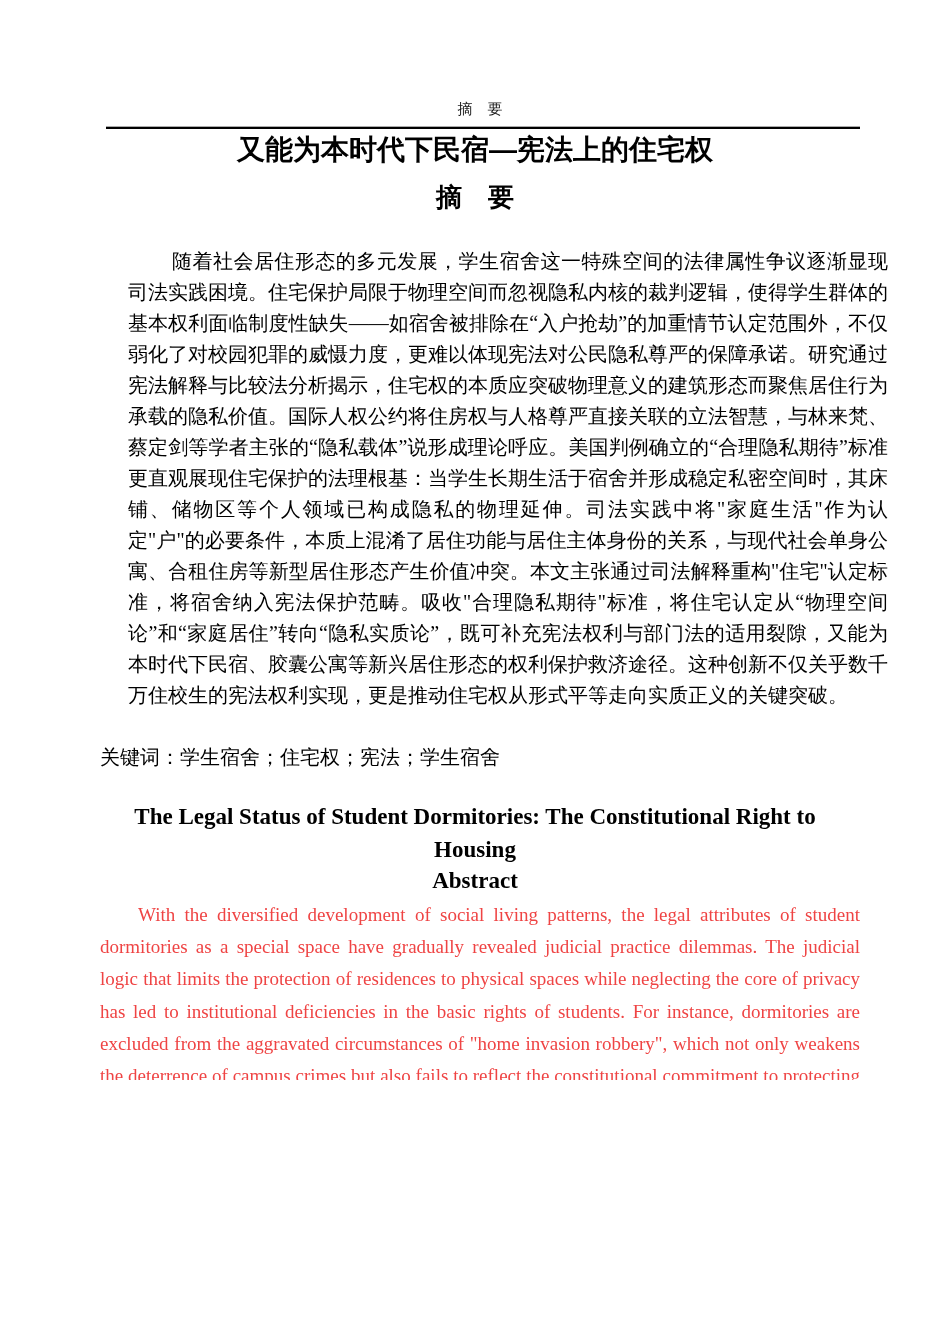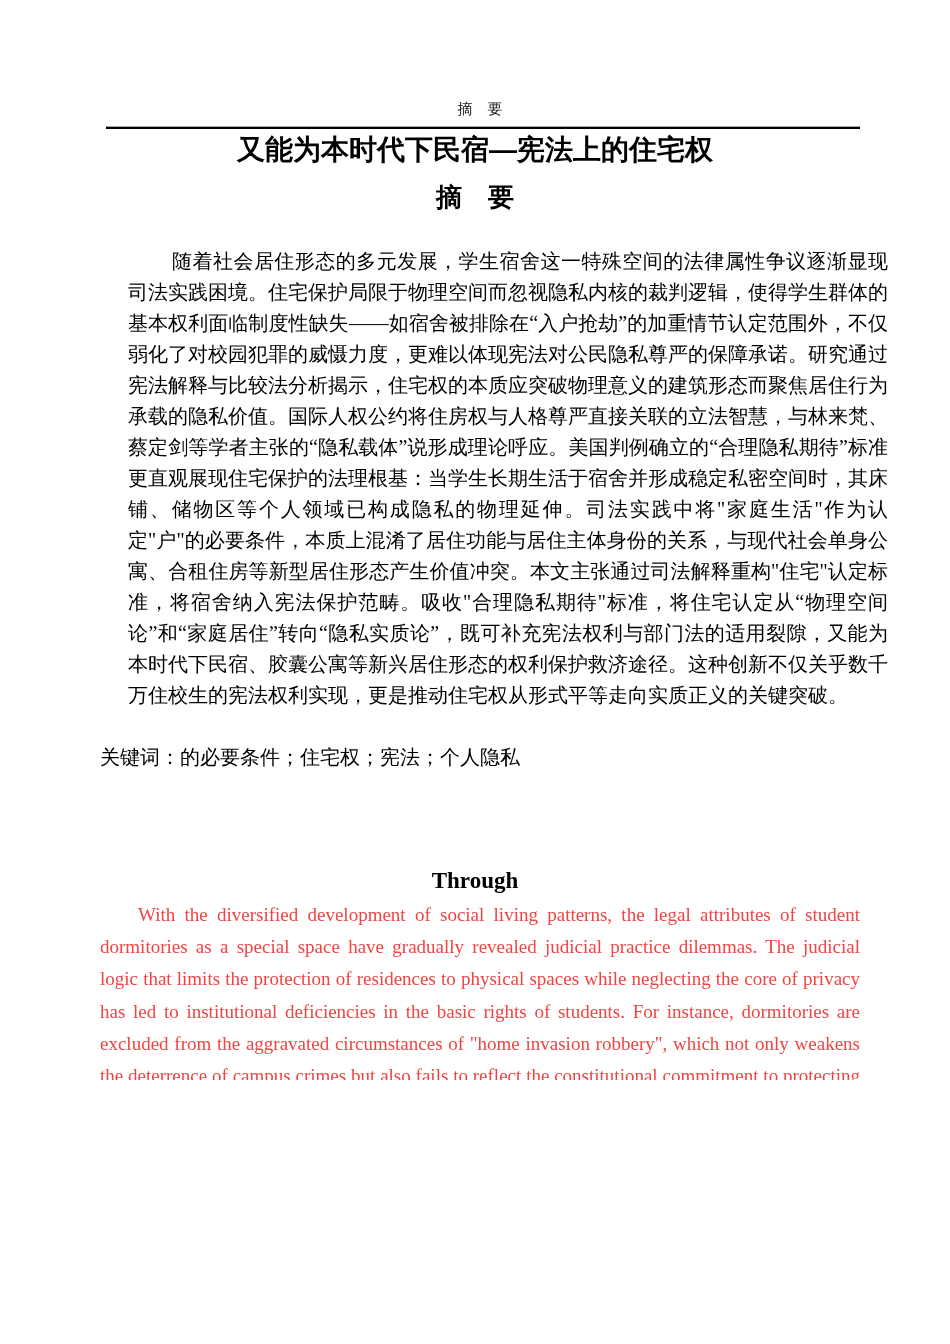--- a/index.html
+++ b/index.html
@@ -151,22 +151,23 @@
   <div class="running-header">摘　要</div>
 
   <div class="head-rule"></div>
 
   <h1 class="title-zh">又能为本时代下民宿—宪法上的住宅权</h1>
 
   <h2 class="heading-zh">摘　要</h2>
 
   <p class="abstract-zh">随着社会居住形态的多元发展，学生宿舍这一特殊空间的法律属性争议逐渐显现司法实践困境。住宅保护局限于物理空间而忽视隐私内核的裁判逻辑，使得学生群体的基本权利面临制度性缺失——如宿舍被排除在“入户抢劫”的加重情节认定范围外，不仅弱化了对校园犯罪的威慑力度，更难以体现宪法对公民隐私尊严的保障承诺。研究通过宪法解释与比较法分析揭示，住宅权的本质应突破物理意义的建筑形态而聚焦居住行为承载的隐私价值。国际人权公约将住房权与人格尊严直接关联的立法智慧，与林来梵、蔡定剑等学者主张的“隐私载体”说形成理论呼应。美国判例确立的“合理隐私期待”标准更直观展现住宅保护的法理根基：当学生长期生活于宿舍并形成稳定私密空间时，其床铺、储物区等个人领域已构成隐私的物理延伸。司法实践中将"家庭生活"作为认定"户"的必要条件，本质上混淆了居住功能与居住主体身份的关系，与现代社会单身公寓、合租住房等新型居住形态产生价值冲突。本文主张通过司法解释重构"住宅"认定标准，将宿舍纳入宪法保护范畴。吸收"合理隐私期待"标准，将住宅认定从“物理空间论”和“家庭居住”转向“隐私实质论”，既可补充宪法权利与部门法的适用裂隙，又能为本时代下民宿、胶囊公寓等新兴居住形态的权利保护救济途径。这种创新不仅关乎数千万住校生的宪法权利实现，更是推动住宅权从形式平等走向实质正义的关键突破。</p>
 
-  <p class="keywords"><span class="kw-label">关键词：</span><span class="kw-value">的必要条件；住宅权；宪法；个人隐私</span></p>
+  <p class="keywords"><span class="kw-label">关键词：</span><span class="kw-value">学生宿舍；住宅权；宪法；学生宿舍</span></p>
 
+  <h2 class="title-en">The Legal Status of Student Dormitories: The Constitutional Right to Housing</h2>
 
-  <h3 class="heading-en">Through</h3>
+  <h3 class="heading-en">Abstract</h3>
 
   <p class="abstract-en">With the diversified development of social living patterns, the legal attributes of student dormitories as a special space have gradually revealed judicial practice dilemmas. The judicial logic that limits the protection of residences to physical spaces while neglecting the core of privacy has led to institutional deficiencies in the basic rights of students. For instance, dormitories are excluded from the aggravated circumstances of "home invasion robbery", which not only weakens the deterrence of campus crimes but also fails to reflect the constitutional commitment to protecting citizens' privacy and dignity. Through constitutional interpretation and comparative law analysis, this study reveals that the essence of the right to residence should transcend the physical form of buildings and focus on the privacy value carried by the act of living. The legislative wisdom of international human rights conventions in directly linking the</p>
 
   <div class="page-number">i</div>
 
 </div>
 
 </body></html>

